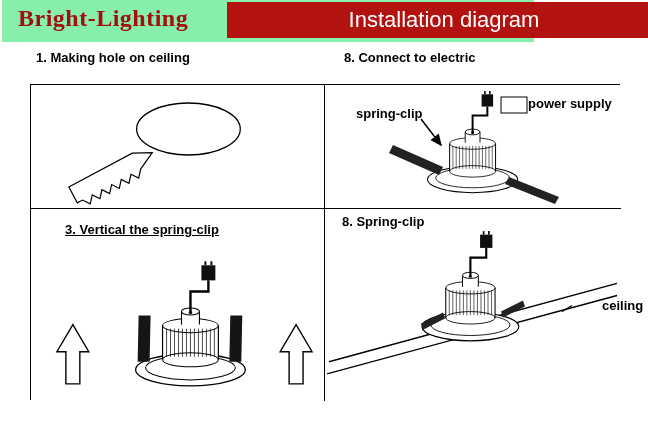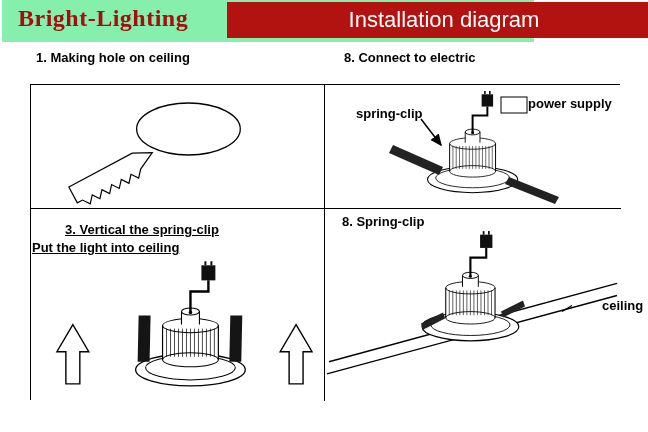--- a/index.html
+++ b/index.html
@@ -106,21 +106,20 @@
     <div class="banner" style="background: rgb(178, 18, 16); margin-left: 11px;">
       <span class="banner-text">Installation diagram</span>
     </div>
   </div>
 
   <div class="label step1">1. Making hole on ceiling</div>
   <div class="label step2">8. Connect to electric</div>
   <div class="label springclip">spring-clip</div>
   <div class="label powersupply">power supply</div>
   <div class="label step3a underlined">3. Vertical the spring-clip</div>
-  <div class="label step3b underlined">Put the light into ceiling</div>
   <div class="label step4">8. Spring-clip</div>
   <div class="label ceiling">ceiling</div>
 
   <div class="grid">
 
     <div class="cell c1">
       <svg viewBox="0 0 294 123" preserveAspectRatio="none">
         <ellipse cx="158" cy="44" rx="52" ry="26" fill="none" stroke="#000" stroke-width="1.3"></ellipse>
         <g transform="translate(38,102) rotate(-28)">
           <path d="M0,0 L72,0 L90,9 L72,18 L66,25 L61,18 L55,25 L50,18 L44,25 L39,18 L33,25 L28,18 L22,25 L17,18 L11,25 L6,18 L0,18 Z" fill="#fff" stroke="#000" stroke-width="1.2"></path>

